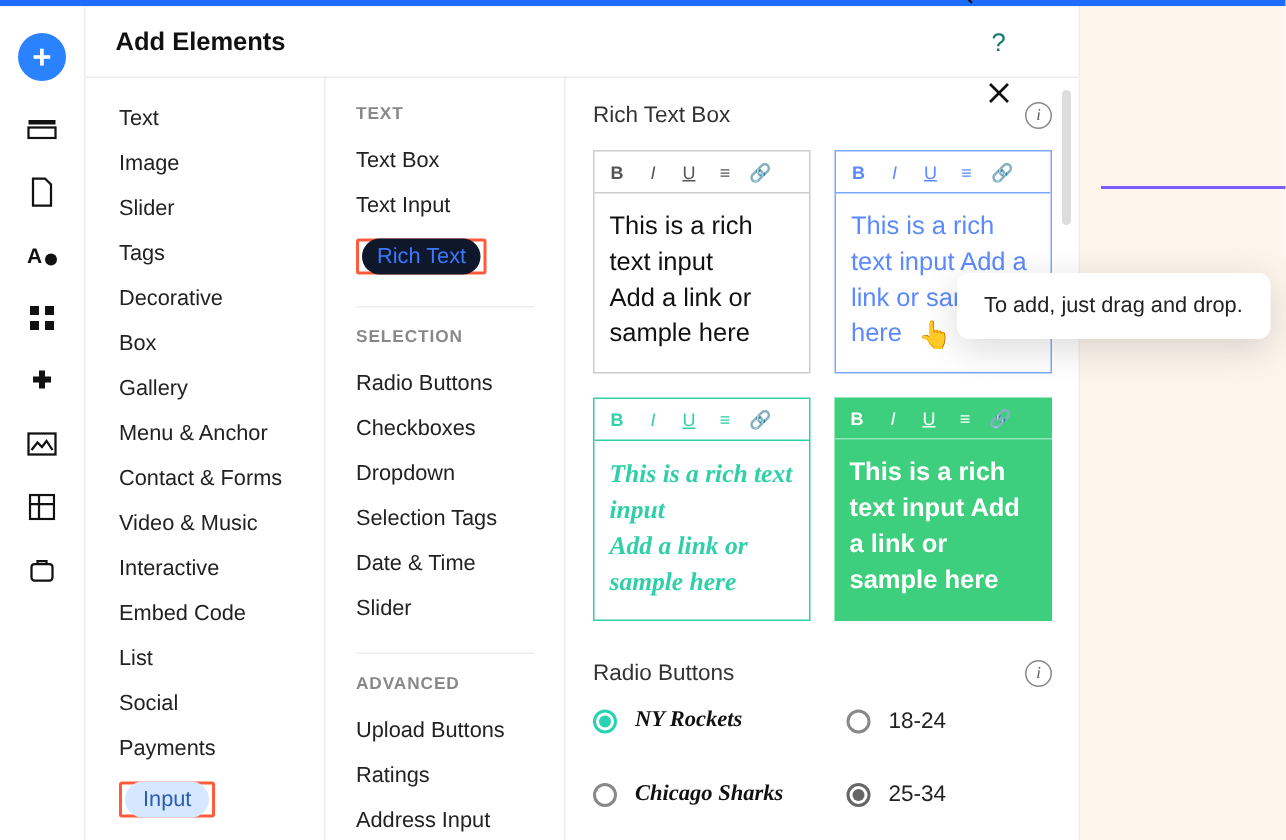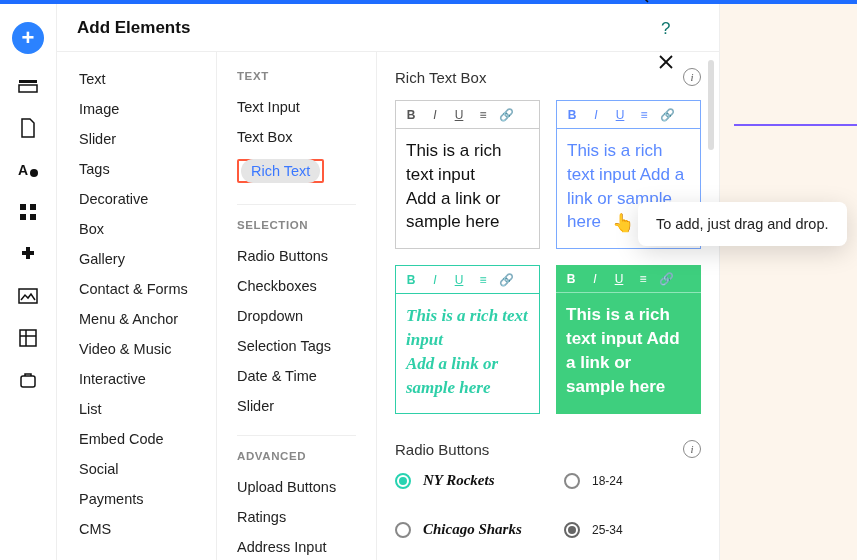--- a/index.html
+++ b/index.html
@@ -15,45 +15,45 @@
   .ph .search { display:flex; align-items:center; gap:6px; cursor:pointer; }
   .columns { display:flex; height:calc(100% - 48px); }
   .col1 { width:160px; border-right:1px solid #eee; padding:12px 0; overflow:auto; }
   .col1 .item { padding:7px 22px; font-size:14.5px; color:#222; cursor:pointer; }
   .col1 .item.selected { }
   .col1 .item.selected span.pill { background:#d6e8ff; color:#2a5db0; padding:4px 12px; border-radius:14px; }
   .hil1 { display:inline-block; border:2px solid #ff5a3c; padding:2px; border-radius:2px; }
   .col2 { width:160px; border-right:1px solid #eee; padding:18px 0; overflow:auto; }
   .col2 .hdr { font-size:11.5px; letter-spacing:0.6px; color:#888; padding:0 20px 10px; font-weight:600; }
   .col2 .item { padding:7px 20px; font-size:14.5px; color:#222; cursor:pointer; white-space:nowrap; }
-  .col2 .item.sel span.pill { background:#e5e5e5; color:#3b78ff; padding:4px 10px; border-radius:14px; }
+  .col2 .item.sel span.pill { background:#0f172a; color:#3b78ff; padding:4px 10px; border-radius:14px; }
   .col2 .divider { height:1px; background:#eee; margin:14px 20px; }
   .col3 { flex:1; padding:16px 18px; overflow:auto; position:relative;}
-  .sec-h { display:flex; align-items:center; justify-content:space-between; margin-bottom:14px; }
+  .sec-h { display:flex; justify-content:space-between; margin-bottom:14px; }
   .sec-h .t { font-size:15px; color:#333; }
   .sec-h .info { width:18px; height:18px; border:1.2px solid #888; border-radius:50%; display:flex; align-items:center; justify-content:center; font-style:italic; font-family:Georgia,serif; font-size:11px; color:#555;}
   .previews { display:grid; grid-template-columns:1fr 1fr; gap:16px; margin-bottom:26px;}
   .rt { border:1px solid #ccc; padding:0; overflow:hidden; cursor:grab;}
   .rt .tb { height:28px; border-bottom:1px solid #ccc; display:flex; align-items:center; gap:10px; padding:0 8px; font-size:12px; color:#555;}
   .rt .body { padding:10px 10px 14px; font-size:17px; line-height:1.4;}
   .rt.v2 { border-color:#7aa9ff;} .rt.v2 .tb{border-color:#7aa9ff; color:#5b89ff;} .rt.v2 .body{color:#5b89ff;}
   .rt.v3 { border-color:#2fcfa8;} .rt.v3 .tb{border-color:#2fcfa8; color:#2fcfa8;} .rt.v3 .body{color:#2fcfa8; font-style:italic; font-family:Georgia,serif; font-weight:600;}
   .rt.v4 { border:none; background:#3ecf7e;} .rt.v4 .tb{border-color:#8fe6b8; color:#fff;} .rt.v4 .body{color:#fff; font-weight:600;}
   .toolbar-ic { display:inline-flex; width:14px; justify-content:center;}
   .rgroup { display:grid; grid-template-columns:1fr 1fr; column-gap:18px; row-gap:14px; margin-top:6px;gap:32px;}
   .rrow { display:flex; align-items:center; gap:12px;}
   .rc{ width:16px; height:16px; border:2px solid #888; border-radius:50%; display:flex; align-items:center; justify-content:center;}
   .rc.sel{ border-color:#27d3b1;}
   .rc.sel::after{content:""; width:8px; height:8px; background:#27d3b1; border-radius:50%;}
   .rc.gsel{ border-color:#666;}
   .rc.gsel::after{content:""; width:8px; height:8px; background:#666; border-radius:50%;}
   .rlab{ font-family:Georgia, "Times New Roman", serif; font-style:italic; font-weight:700; font-size:15px;}
-  .rlab2{ font-size:12px; color:#222;}
+  .rlab2{ font-size:15px; color:#222;}
   .scroll-ind{ position:absolute; right:5px; top:56px; width:6px; height:90px; background:#ddd; border-radius:3px;}
-  .tooltip { position:absolute; left:638px; top:202px; background:#fff; border-radius:8px; box-shadow:0 6px 24px rgba(0,0,0,0.15); padding:14px 18px; font-size:14.5px; color:#222; white-space:nowrap; z-index:5;}
+  .tooltip { position:absolute; left:638px; top:182px; background:#fff; border-radius:8px; box-shadow:0 6px 24px rgba(0,0,0,0.15); padding:14px 18px; font-size:14.5px; color:#222; white-space:nowrap; z-index:5;}
   .cursor{ position:absolute; left:612px; top:212px; z-index:6; font-size:18px;}
   .right-bg{ position:absolute; left:720px; top:4px; width:137px; height:556px; background:#fdf5ec;}
   .right-bg::before{content:""; position:absolute; left:14px; right:0; top:120px; height:2px; background:#7b5cff;}
   svg { display:block; }
 </style>
 </head>
 <body>
 
 <div class="top-blue"></div>
 
@@ -136,36 +136,37 @@
   <div class="columns">
 
     <div class="col1" id="col1">
         <div class="item">Text</div>
         <div class="item">Image</div>
         <div class="item">Slider</div>
         <div class="item">Tags</div>
         <div class="item">Decorative</div>
         <div class="item">Box</div>
         <div class="item">Gallery</div>
+        <div class="item">Menu &amp; Anchor</div>
         <div class="item">Contact &amp; Forms</div>
-        <div class="item">Menu &amp; Anchor</div>
         <div class="item">Video &amp; Music</div>
         <div class="item">Interactive</div>
+        <div class="item">Embed Code</div>
         <div class="item">List</div>
-        <div class="item">Embed Code</div>
         <div class="item">Social</div>
         <div class="item">Payments</div>
+        <div class="item selected"><span class="hil1"><span class="pill">Input</span></span></div>
         <div class="item">CMS</div>
       </div>
 
     <div class="col2">
       <div class="hdr">TEXT</div>
       <div id="sg-text">
+          <div class="item">Text Box</div>
           <div class="item">Text Input</div>
-          <div class="item">Text Box</div>
           <div class="item sel"><span class="hil1"><span class="pill">Rich Text</span></span></div>
         </div>
       <div class="divider"></div>
       <div class="hdr">SELECTION</div>
       <div id="sg-sel">
           <div class="item">Radio Buttons</div>
           <div class="item">Checkboxes</div>
           <div class="item">Dropdown</div>
           <div class="item">Selection Tags</div>
           <div class="item">Date &amp; Time</div>

